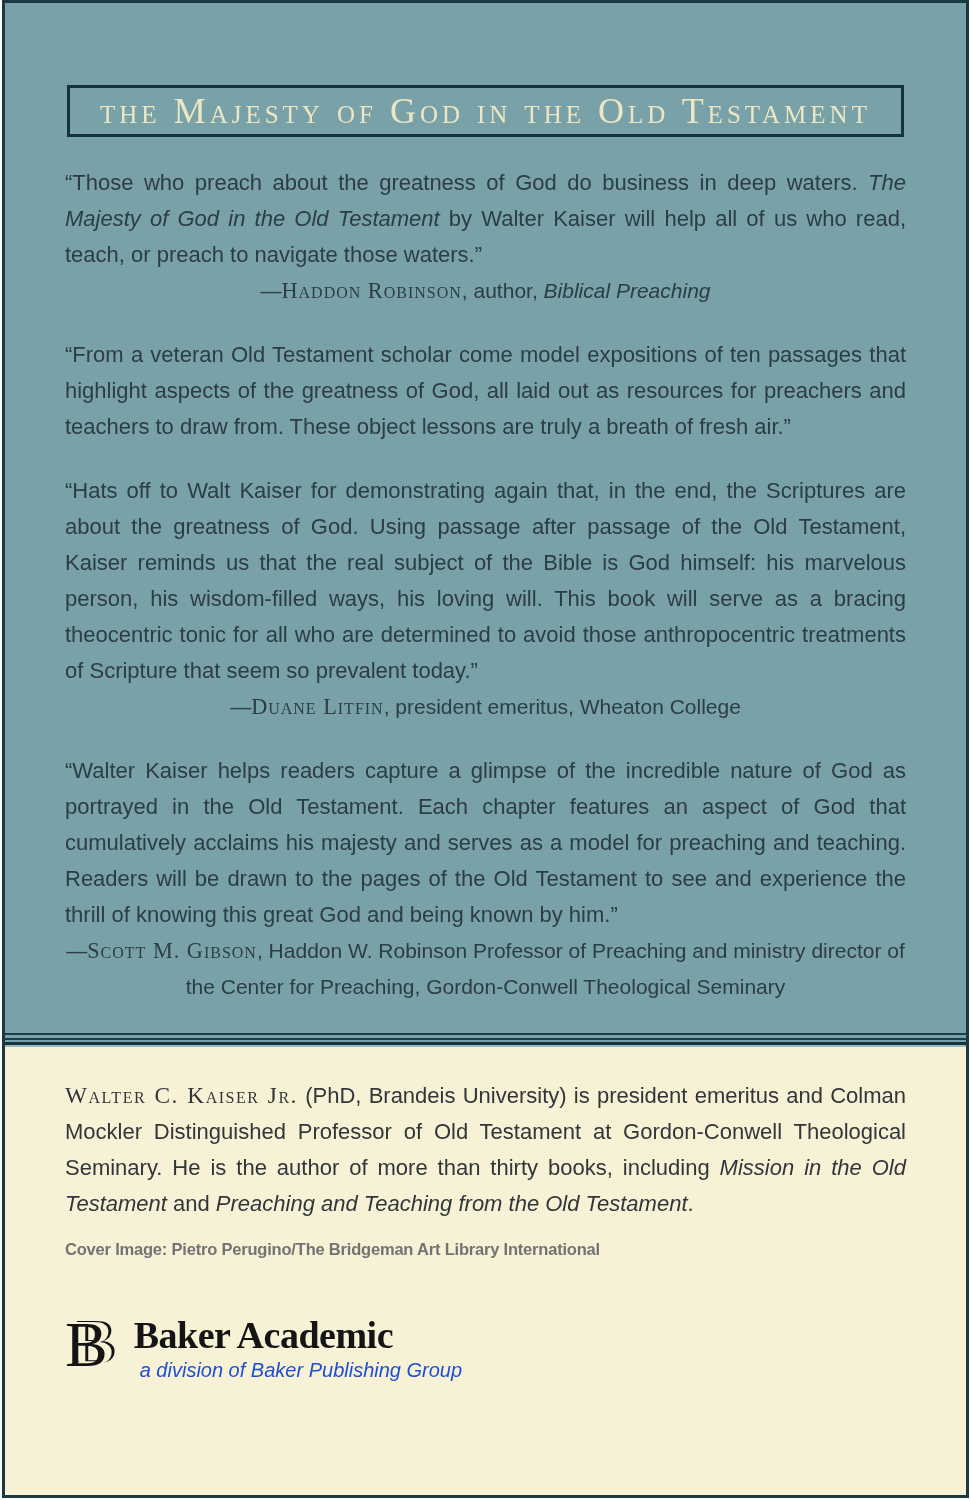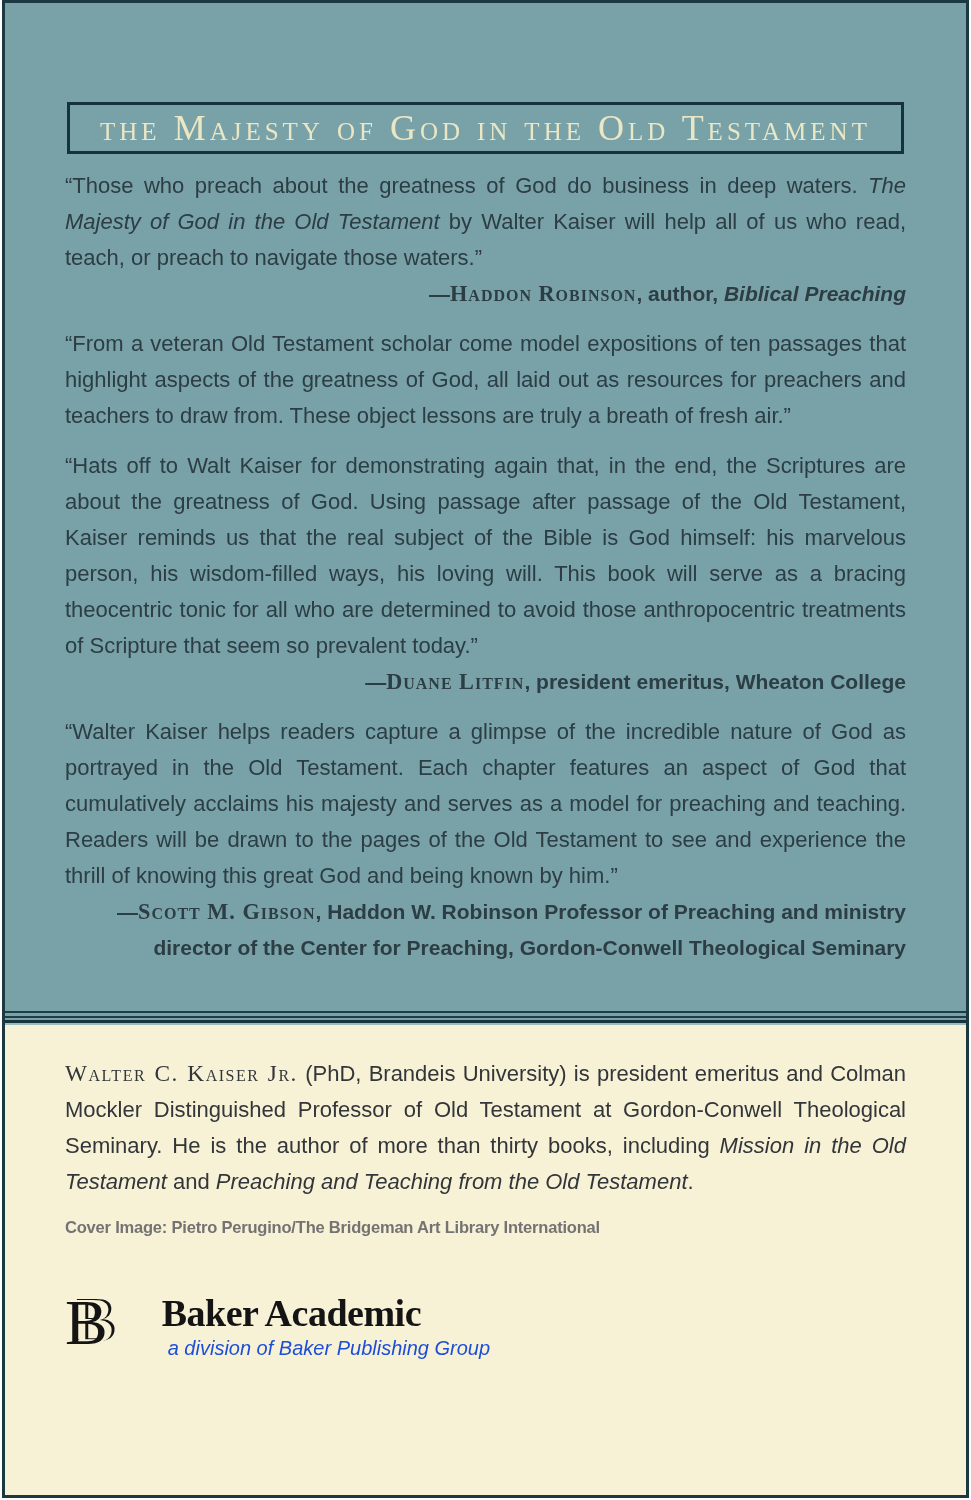--- a/index.html
+++ b/index.html
@@ -20,54 +20,53 @@
   .cover{
     position:absolute;
     left:2px;top:0;right:2px;bottom:2px;
     border:3px solid var(--dark);
     display:flex;flex-direction:column;
     overflow:hidden;
     box-sizing:border-box;
   }
   .teal{
     background:var(--teal);
-    padding:17px 60px;
+    padding:0 60px;
     box-sizing:border-box;
   }
   .title-box{
     margin:82px 2px 0 2px;
     border:3px solid #16323c;
     height:46px;
     display:flex;align-items:center;justify-content:center;
   }
   .title-box h1{
     margin:0;
     font-family:"Liberation Serif",serif;
     font-weight:normal;
     font-variant:small-caps;
     font-size:36px;
     letter-spacing:4px;
     color:var(--title-text);
     white-space:nowrap;
   }
-  .blurb{margin-top:14px;}
+  .blurb{margin-top:28px;}
   .blurb .quote{
     margin:0;
     font-size:22px;
     line-height:36px;
     text-align:justify;
     color:var(--ink);
   }
   .blurb .attr{
     margin:0;
     font-size:21px;
     line-height:36px;
-    text-align:right;
+    text-align:center;
     color:var(--ink);
-    font-weight:bold;
   }
   .italic{font-style:italic;}
   .sc{
     font-family:"Liberation Serif",serif;
     font-variant:small-caps;
     font-size:1.06em;
     letter-spacing:1px;
   }
   .stripes{
     margin-top:26px;
@@ -110,21 +109,21 @@
     align-items:flex-start;
   }
   .mark{
     font-family:"Liberation Serif",serif;
     font-size:64px;
     line-height:0.95;
     color:#141414;
     text-shadow:7px -2px 0 var(--cream), 10px -3px 0 #141414;
     padding-right:26px;
   }
-  .pubtext{display:flex;flex-direction:column;margin-left:28px;}
+  .pubtext{display:flex;flex-direction:column;}
   .pubname{
     font-family:"Liberation Serif",serif;
     font-weight:bold;
     font-size:38px;
     line-height:1.1;
     color:#141414;
     letter-spacing:-0.5px;
   }
   .pubtag{
     margin-top:2px;

